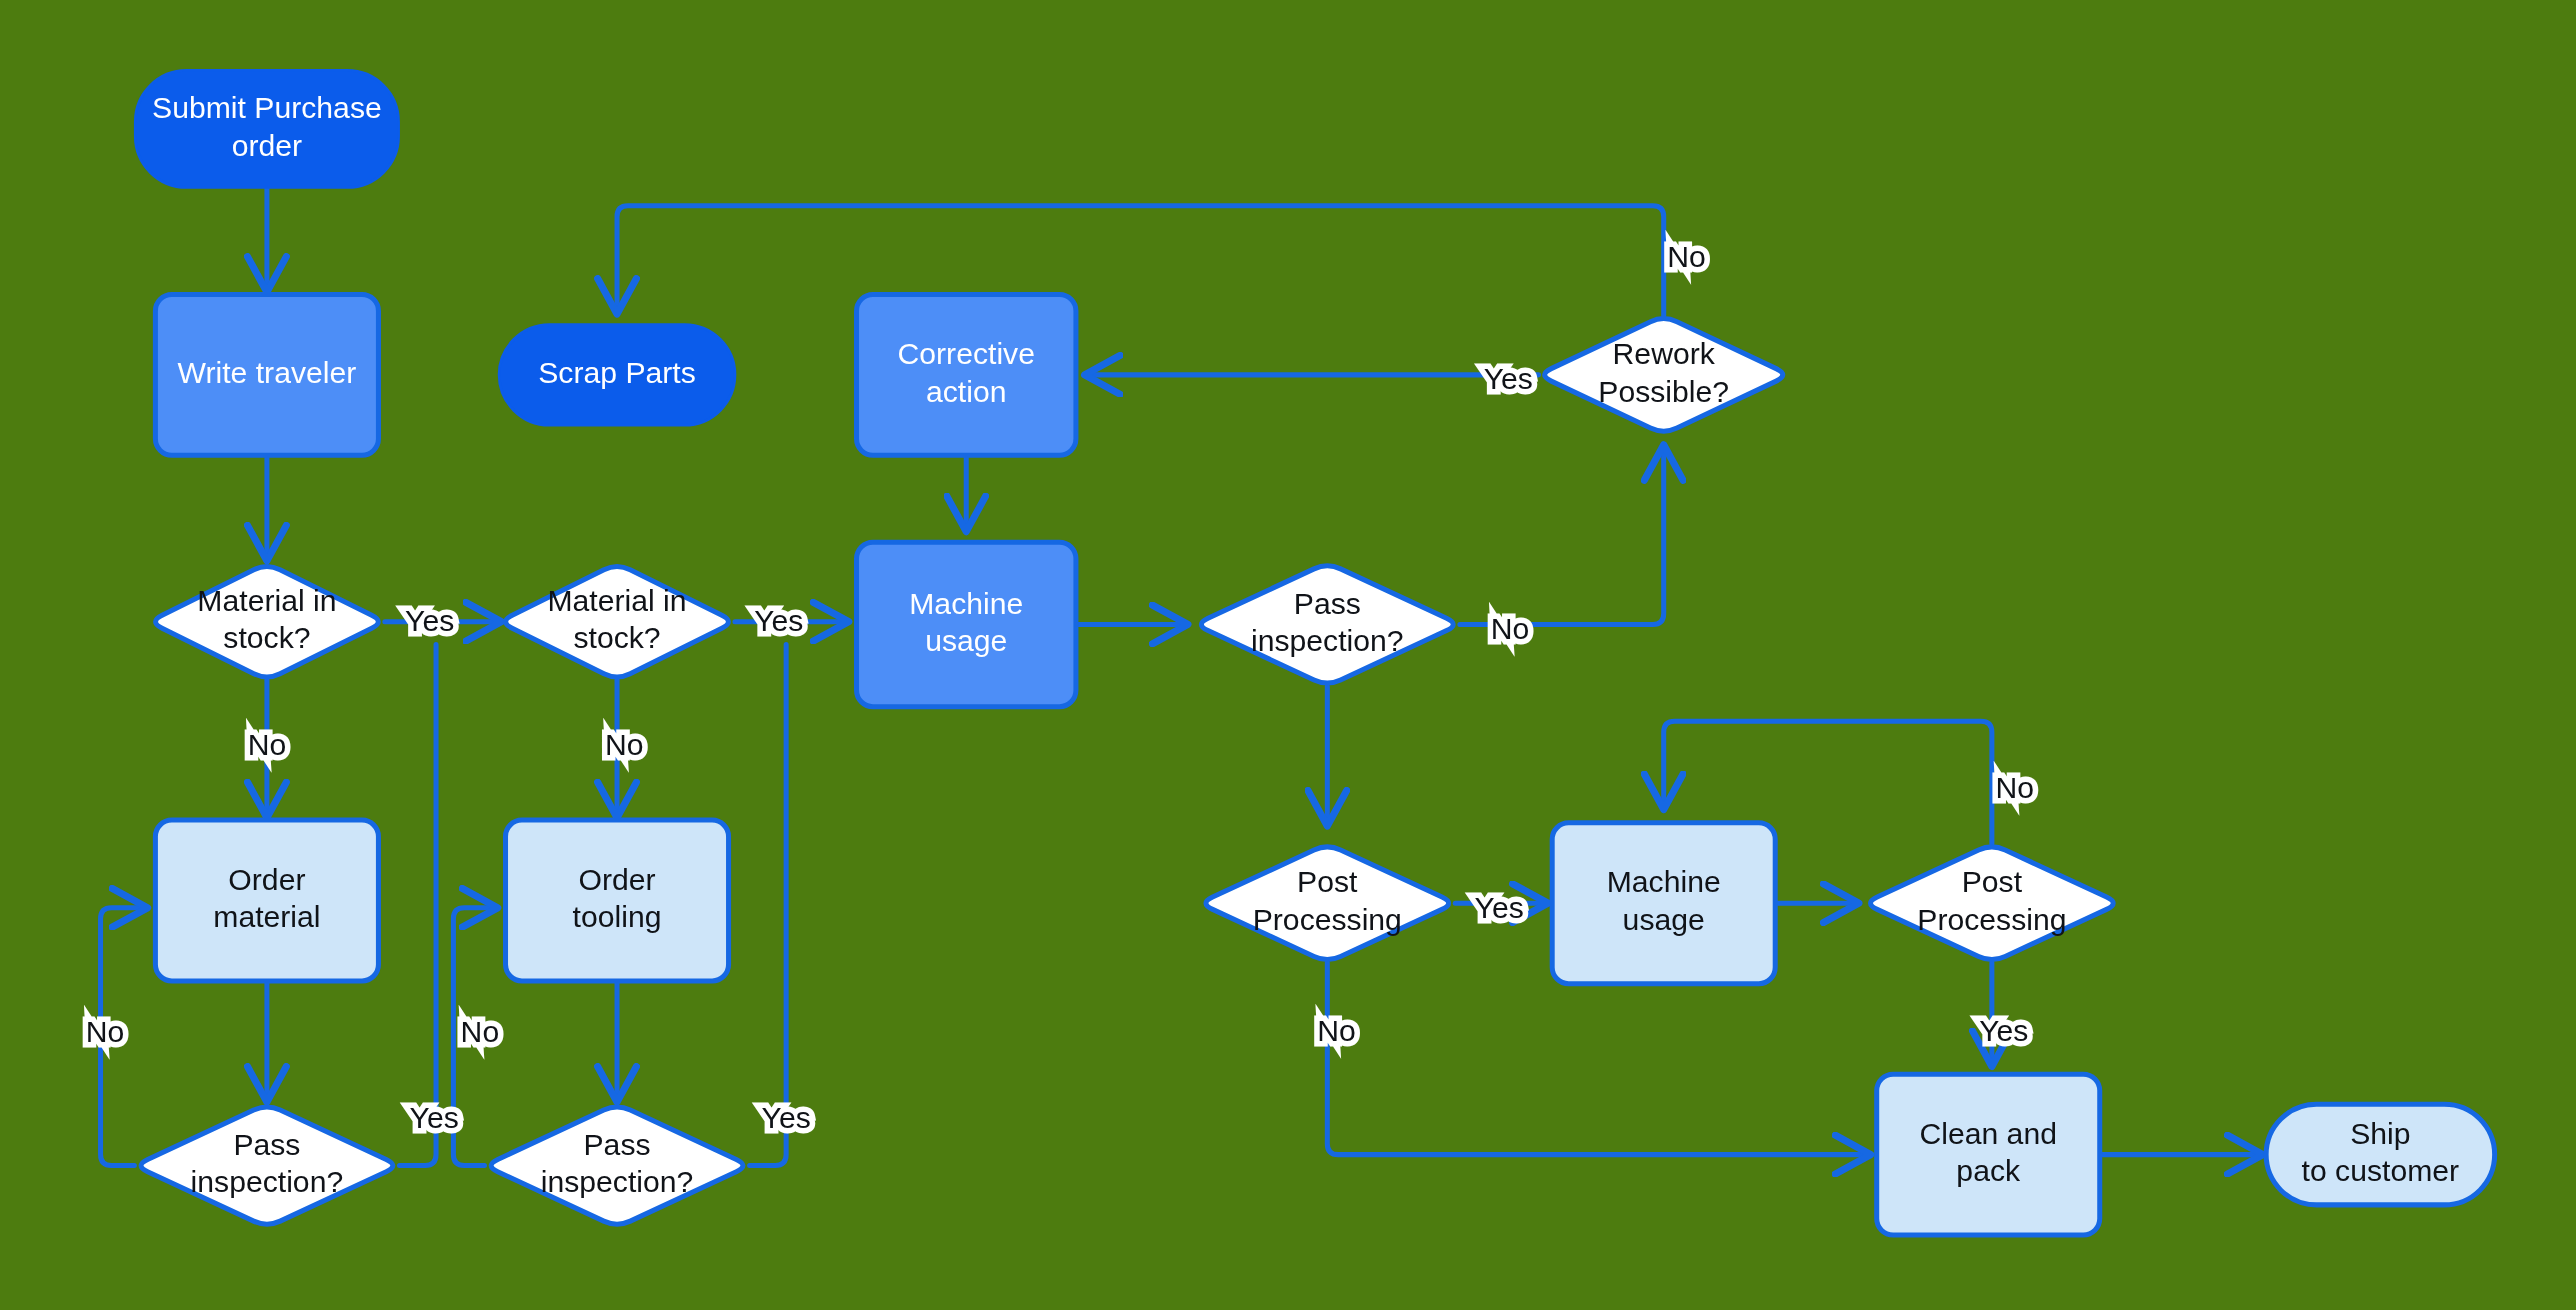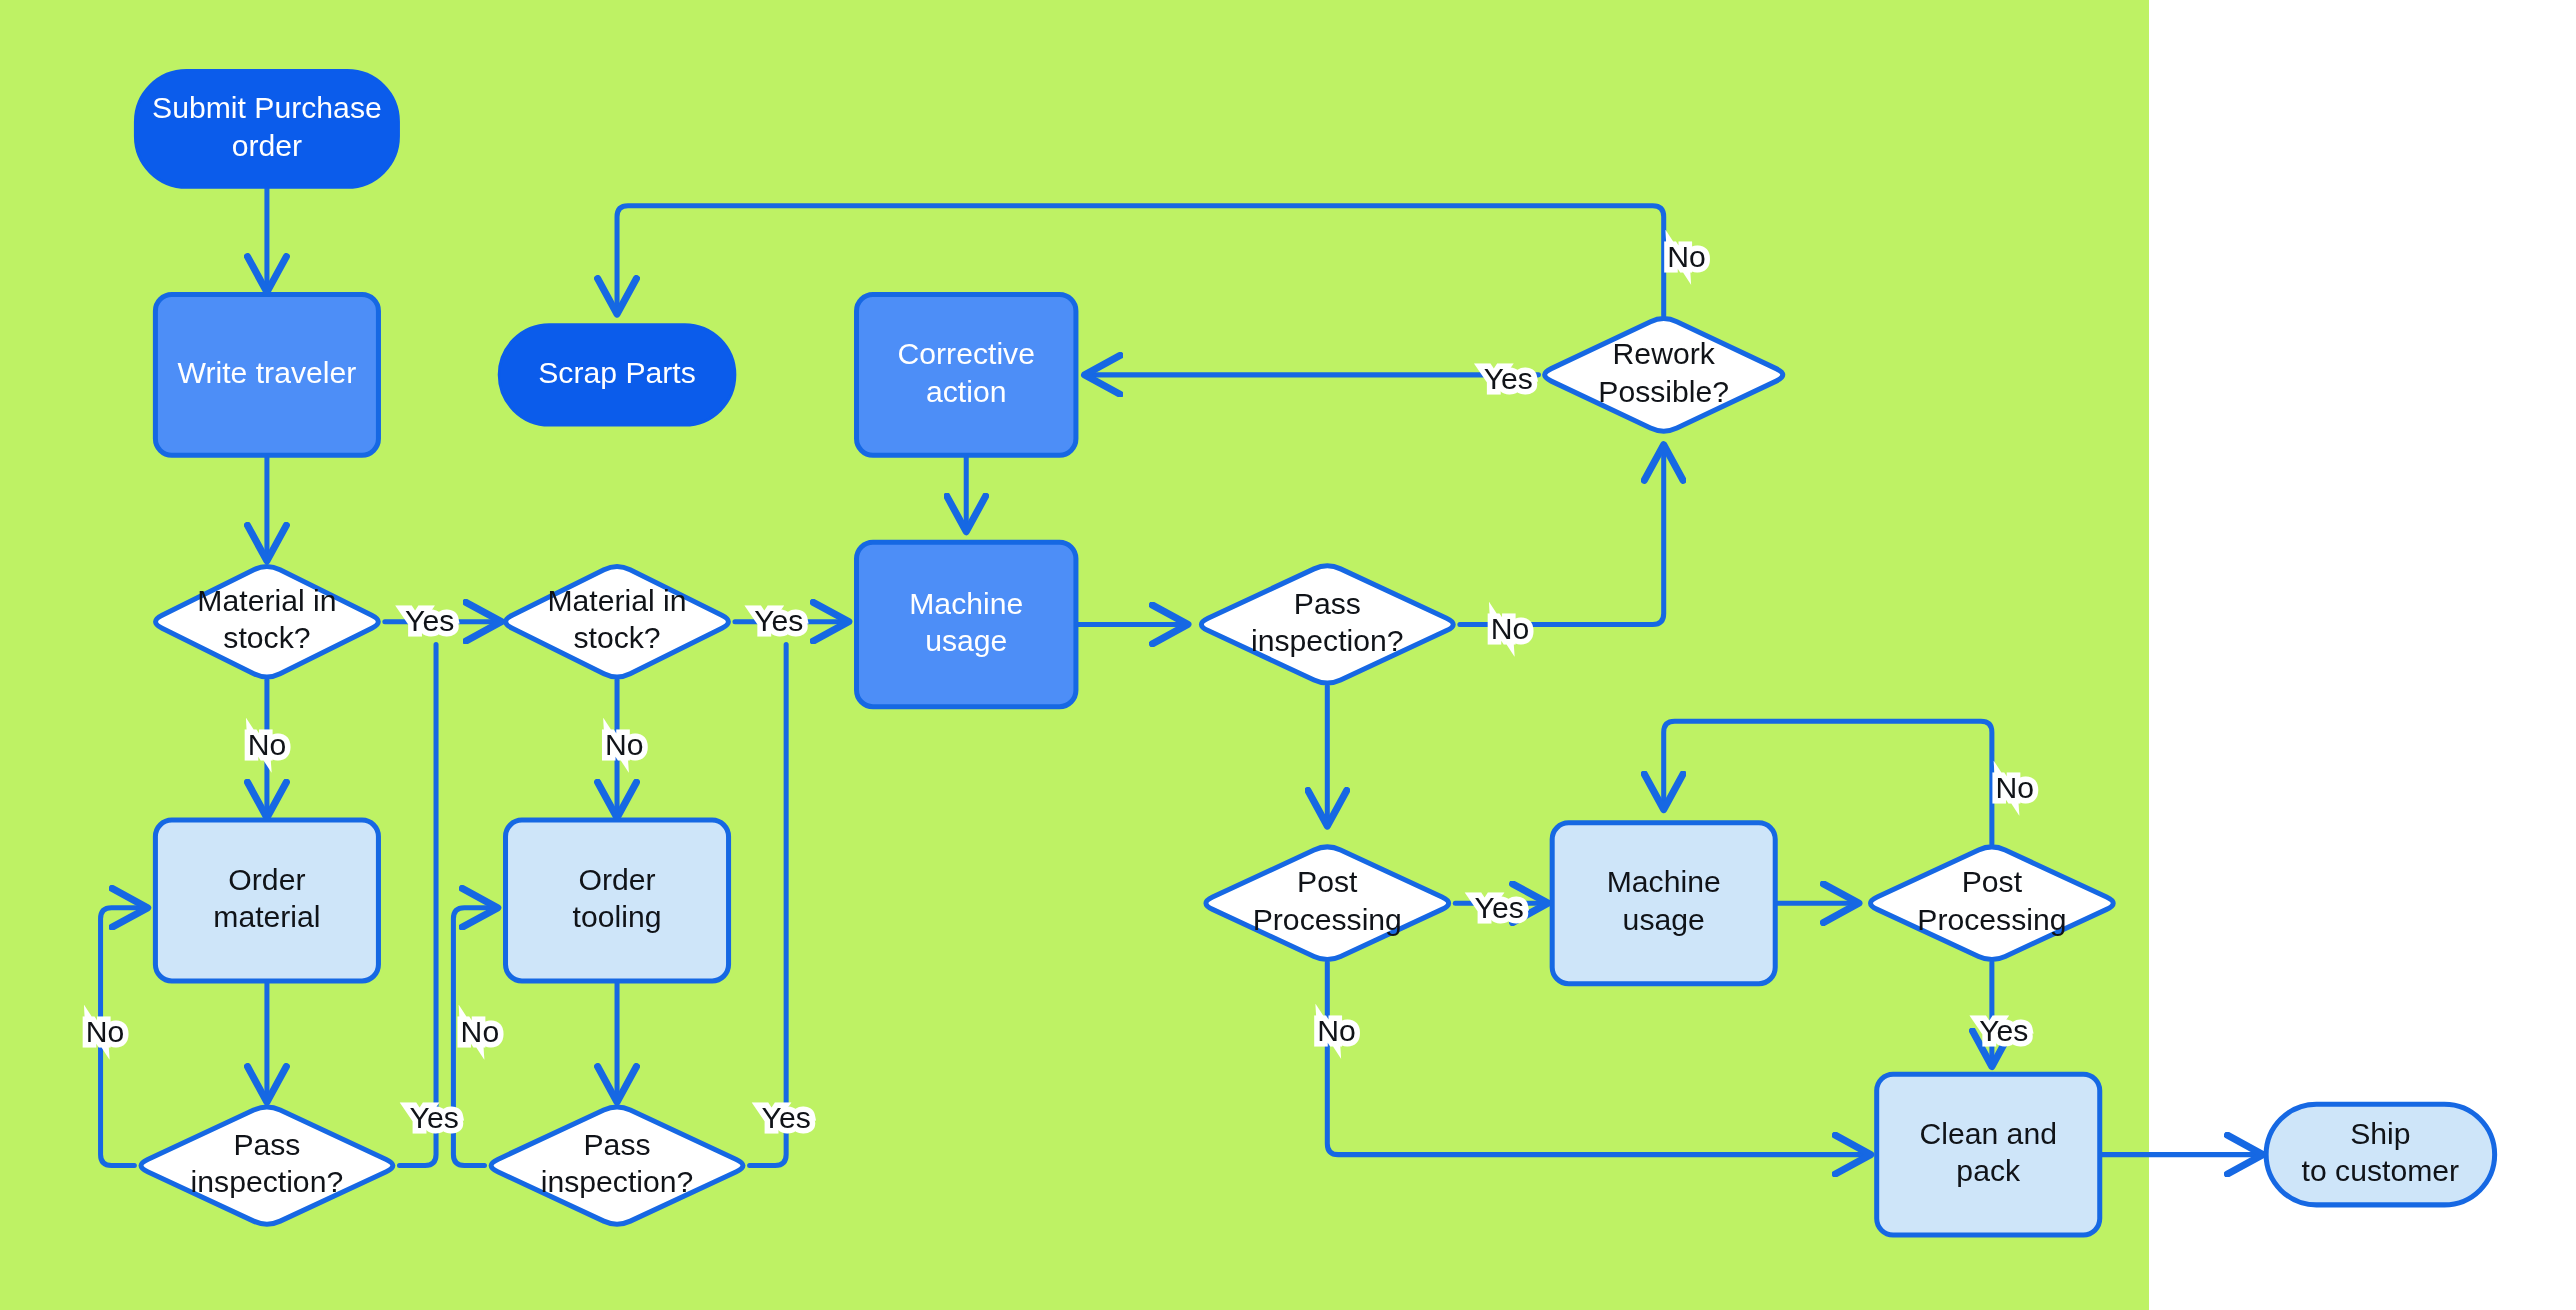--- a/index.html
+++ b/index.html
@@ -1,18 +1,18 @@
 <!DOCTYPE html>
 <html style="font-size:14.6px"><head>
 <meta charset="utf-8">
 <style>
   html,body{margin:0;padding:0;background:#ffffff;}
   body{width:2576px;height:1311px;overflow:hidden;
        font-family:"Liberation Sans","DejaVu Sans",sans-serif;}
-  #stage{position:relative;width:2149px;height:1311px;background:#bef264;}
+  #stage{position:relative;width:2576px;height:1311px;background:#4d7c0f;}
   svg{display:block;width:2576px;height:1311px;}
 </style>
 </head>
 <body>
 
 <div id="stage">
 <svg viewBox="0 0 2818 1434" xmlns="http://www.w3.org/2000/svg">
   <defs>
     <marker id="arrow" viewBox="0 0 14 14" refX="11" refY="7" markerWidth="9" markerHeight="9" orient="auto-start-reverse" markerUnits="strokeWidth">
       <path d="M 1 1 L 12 7 L 1 13" fill="none" stroke="#1668E3" stroke-width="2.2" stroke-linecap="round" stroke-linejoin="round"></path>

